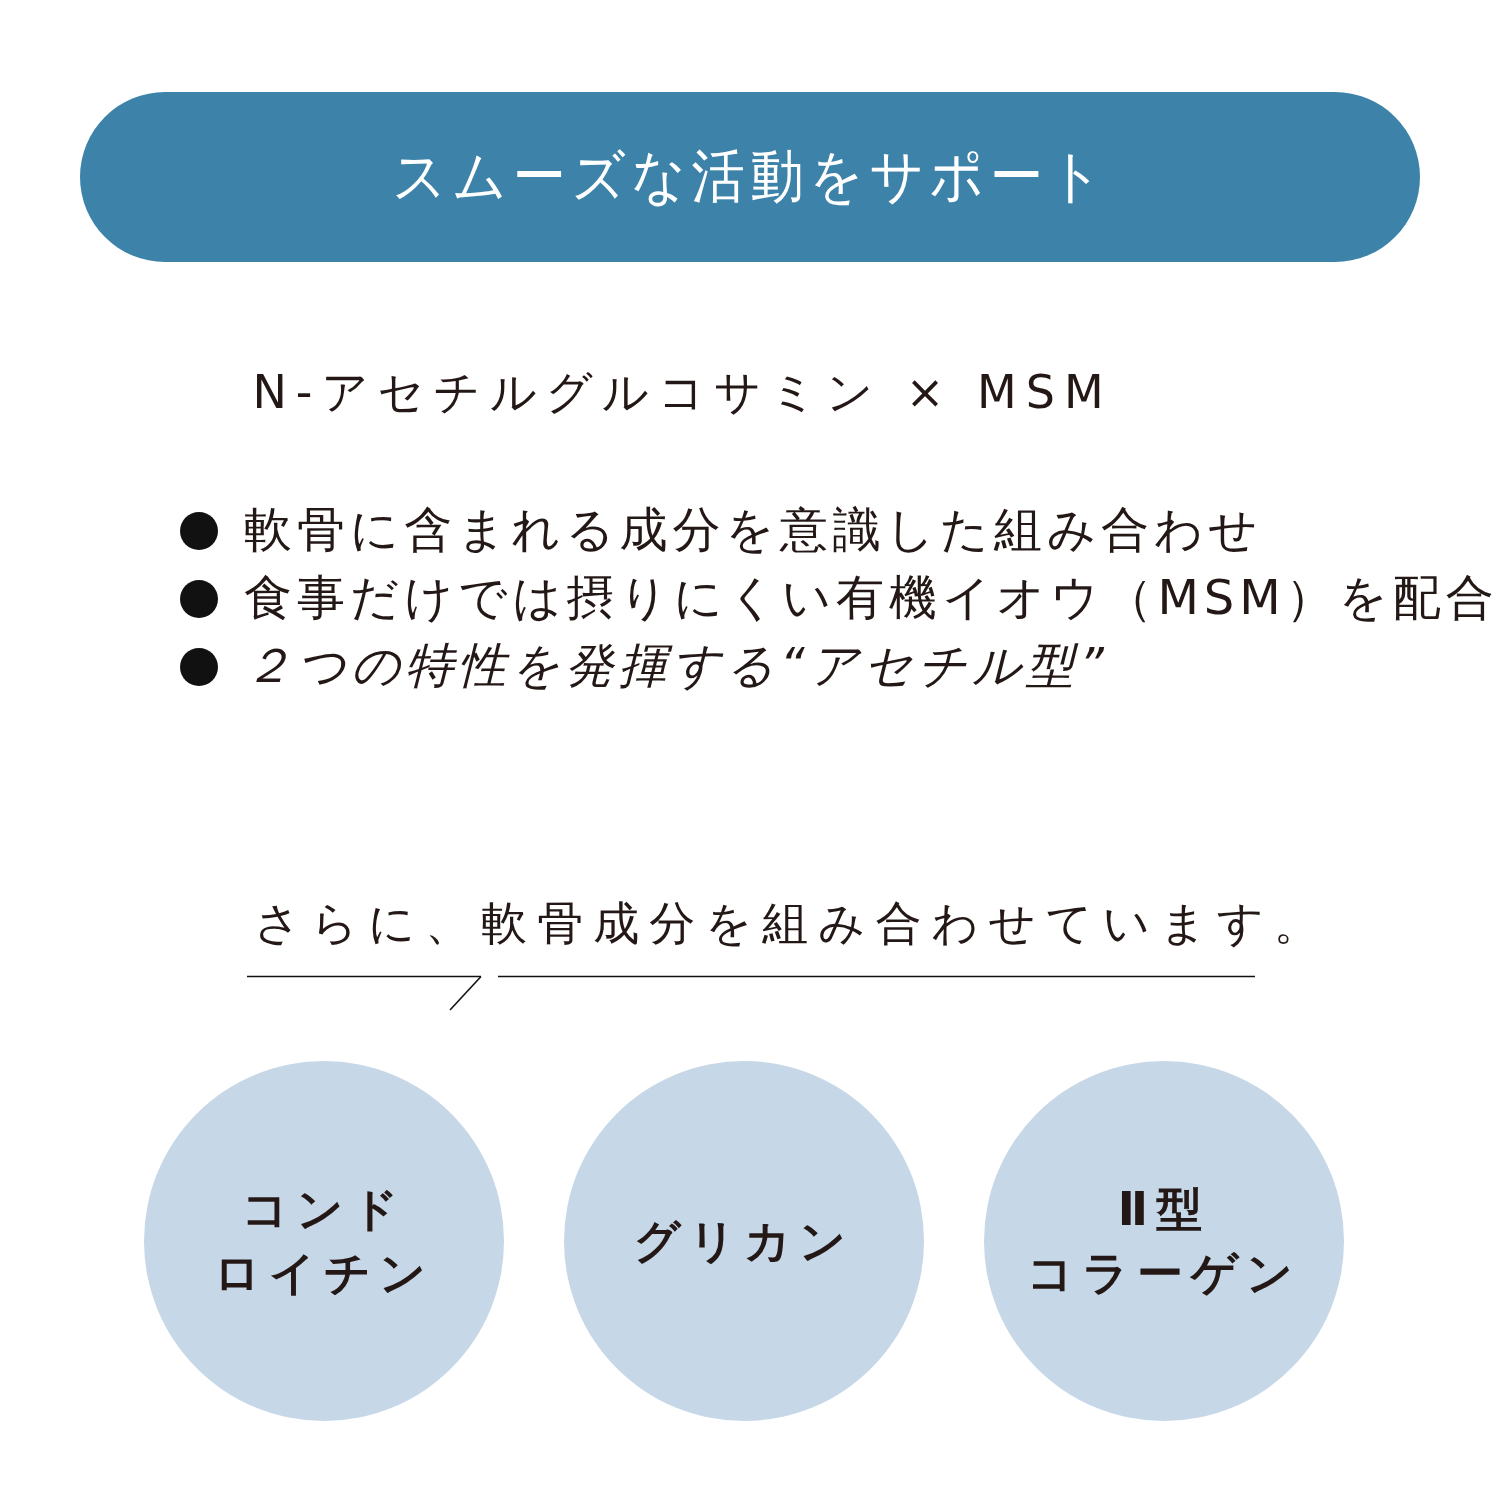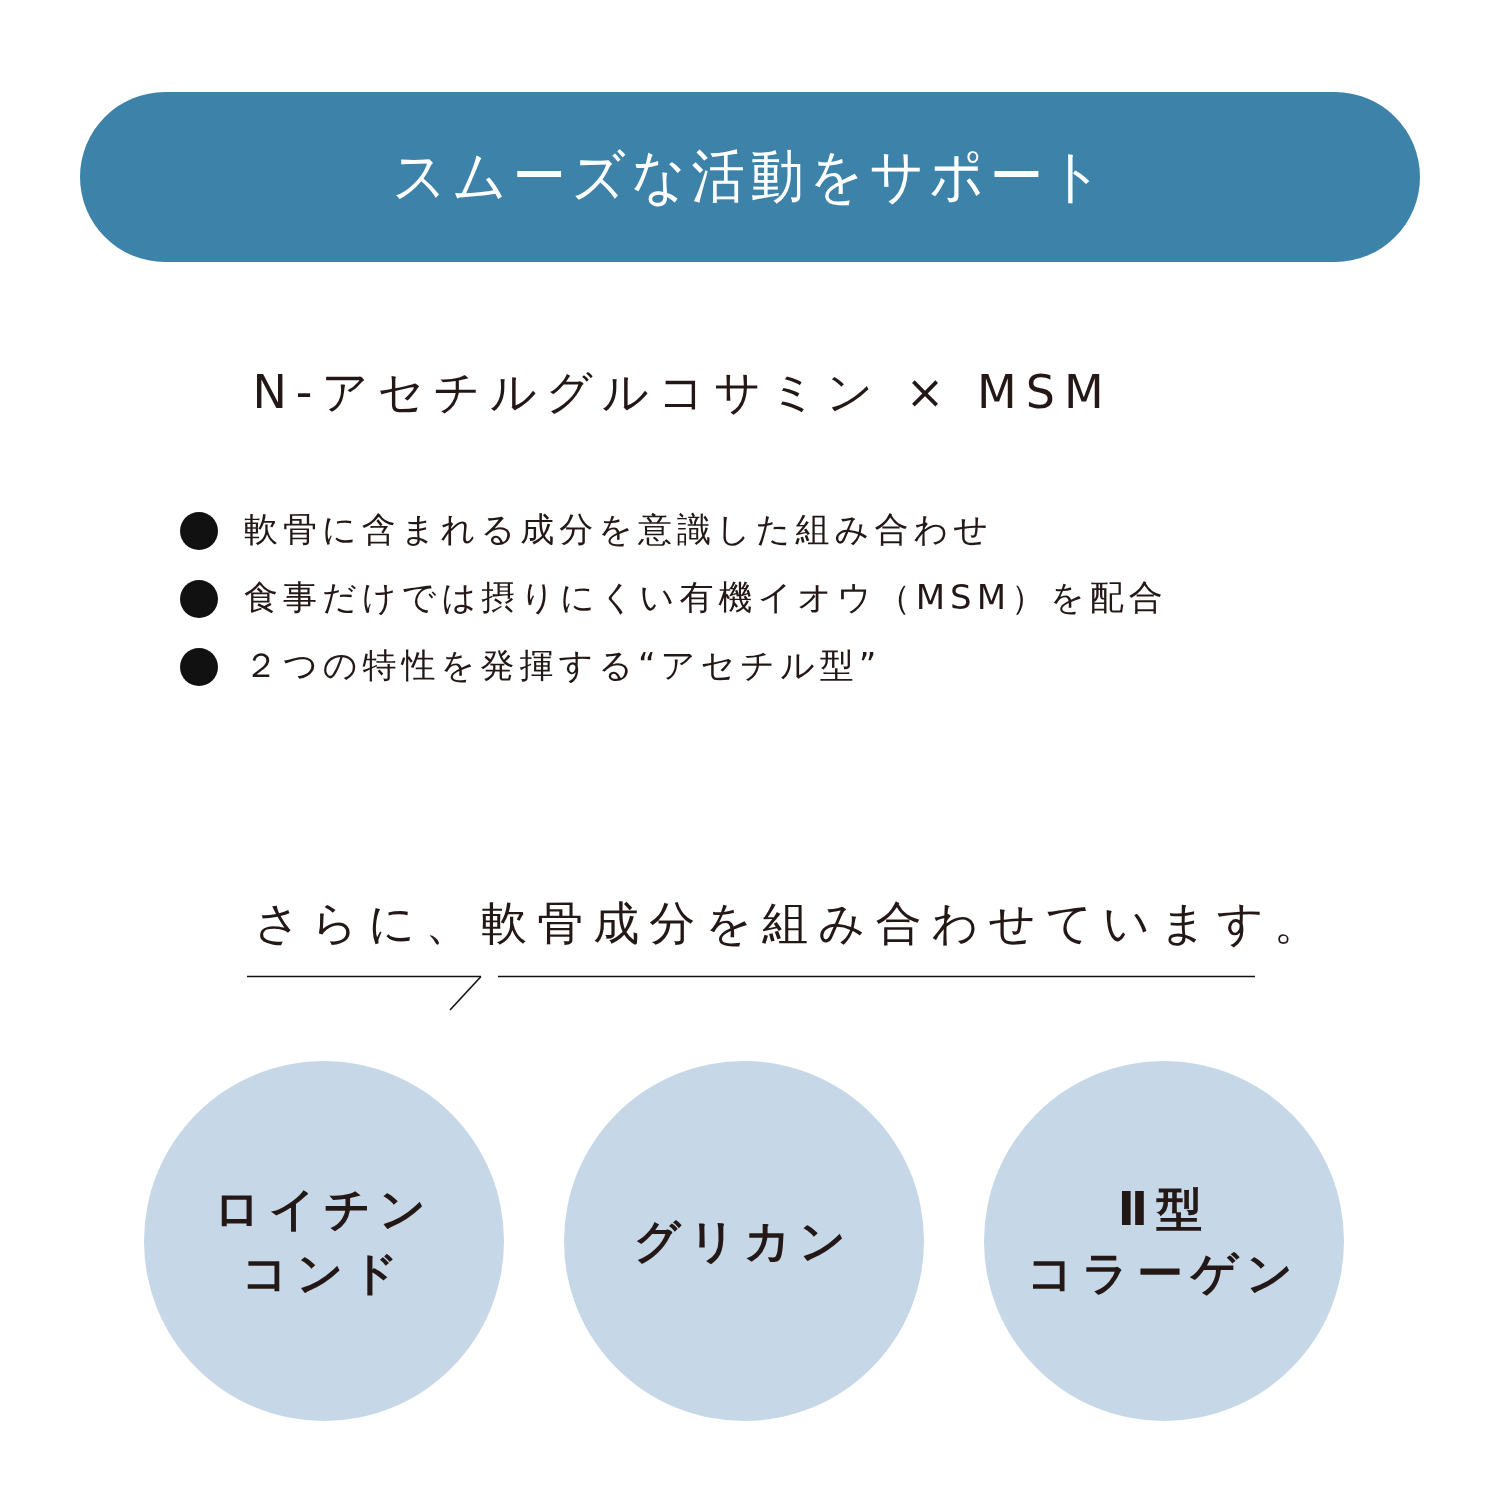--- a/index.html
+++ b/index.html
@@ -14,28 +14,28 @@
     }
     .banner-text {
       color: #ffffff; font-size: 58px; letter-spacing: 6px; font-weight: 300;
       transform: scaleX(0.92);
     }
     .subtitle {
       position: absolute; left: 0; width: 1365px; top: 362px; text-align: center;
       font-size: 46px; letter-spacing: 9px; font-weight: 500;
     }
     .bullets { position: absolute; left: 180px; top: 500px; }
-    .bullet { display: flex; align-items: flex-start; font-size: 34px; letter-spacing: 5px; line-height: 58px; }
+    .bullet { display: flex; align-items: flex-start; font-size: 48px; letter-spacing: 5px; line-height: 58px; }
     .bullet + .bullet { margin-top: 10px; }
     .dot {
       width: 38px; height: 38px; border-radius: 50%; background: #111; flex: 0 0 38px;
       margin-top: 12px; margin-right: 26px;
     }
     .bullet-lines { display: flex; flex-direction: column; }
-    .bullet-line-2 { padding-left: 12px; }
+    .bullet-line-2 { padding-left: 12px; font-style: italic; }
     .bullet.third .bullet-lines { margin-left: -12px; }
     .section-heading {
       position: absolute; left: 254px; top: 893px; font-size: 46px; letter-spacing: 10px; font-weight: 500;
     }
     .callout-svg { position: absolute; left: 0; top: 0; }
     .circle {
       position: absolute; width: 360px; height: 360px; border-radius: 50%; background: #c6d7e7; top: 1061px;
       display: flex; flex-direction: column; align-items: center; justify-content: center;
       font-size: 46px; font-weight: 600; letter-spacing: 8px; line-height: 64px; text-align: center;
     }
@@ -74,22 +74,22 @@
 
 <div class="section-heading">さらに、軟骨成分を組み合わせています。</div>
 
 <svg class="callout-svg" width="1500" height="1500" viewBox="0 0 1500 1500">
   <line x1="247" y1="976.5" x2="481" y2="976.5" stroke="#111" stroke-width="1.6"></line>
   <line x1="481" y1="976.5" x2="450" y2="1010" stroke="#111" stroke-width="1.6"></line>
   <line x1="498" y1="976.5" x2="1255" y2="976.5" stroke="#111" stroke-width="1.6"></line>
 </svg>
 
 <div class="circle c1">
+  <span>コンド</span>
   <span>ロイチン</span>
-  <span>コンド</span>
 </div>
 <div class="circle c2">
   <span>グリカン</span>
 </div>
 <div class="circle c3">
   <span>Ⅱ型</span>
   <span>コラーゲン</span>
 </div>
 
 </body></html>

